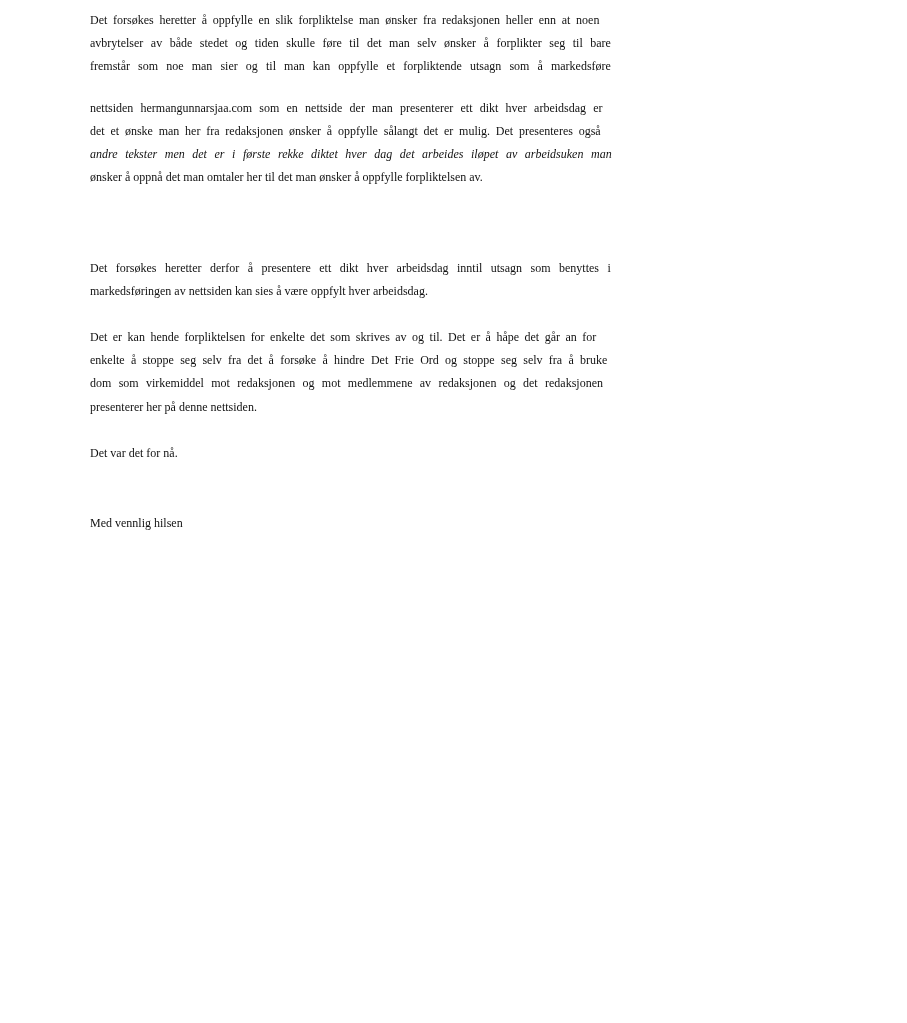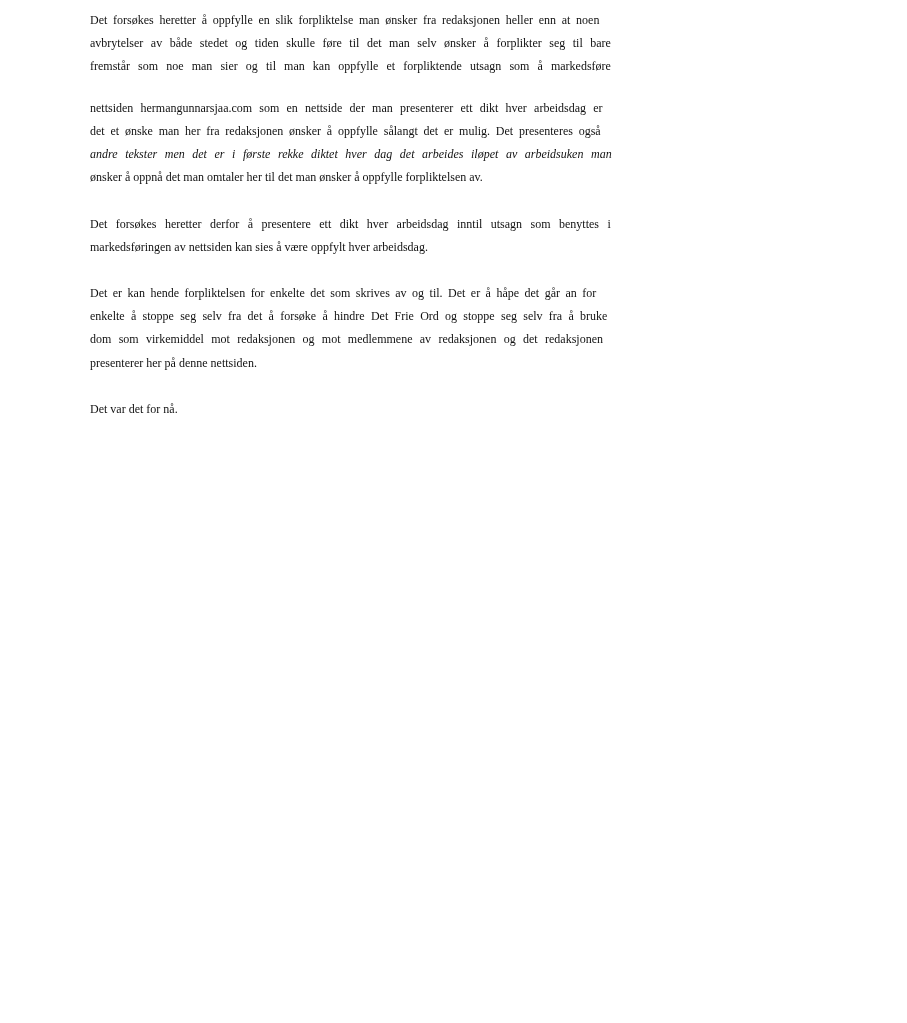--- a/index.html
+++ b/index.html
@@ -50,21 +50,21 @@
     <span class="line" style="word-spacing: 5.11458px; text-align: left; text-align-last: left;">fremstår som noe man sier og til man kan oppfylle et forpliktende utsagn som å markedsføre</span>
     <span class="line" style="word-spacing: 4.19922px; text-align: left; text-align-last: left; margin-top: 18px;">nettsiden hermangunnarsjaa.com som en nettside der man presenterer ett dikt hver arbeidsdag er</span>
     <span class="line" style="word-spacing: 2.78223px; text-align: center; text-align-last: left;">det et ønske man her fra redaksjonen ønsker å oppfylle sålangt det er mulig. Det presenteres også</span>
     <span class="line" style="word-spacing: 4.58594px; text-align: right; text-align-last: left; font-style: italic;">andre tekster men det er i første rekke diktet hver dag det arbeides iløpet av arbeidsuken man</span>
     <span class="line last">ønsker å oppnå det man omtaler her til det man ønsker å oppfylle forpliktelsen av.</span>
   </div>
 
   <div class="gap"></div>
 
   <div class="para">
-    <span class="line" style="word-spacing: 5.44754px; text-align: left; text-align-last: left;">Det forsøkes heretter derfor å presentere ett dikt hver arbeidsdag inntil utsagn som benyttes i</span>
+    <span class="line" style="word-spacing: 5.44754px; text-align: left; text-align-last: left; margin-top: 44px;">Det forsøkes heretter derfor å presentere ett dikt hver arbeidsdag inntil utsagn som benyttes i</span>
     <span class="line last">markedsføringen av nettsiden kan sies å være oppfylt hver arbeidsdag.</span>
   </div>
 
   <div class="gap"></div>
 
   <div class="para">
     <span class="line" style="word-spacing: 2.47031px; text-align: left; text-align-last: left;">Det er kan hende forpliktelsen for enkelte det som skrives av og til. Det er å håpe det går an for</span>
     <span class="line" style="word-spacing: 3.27578px; text-align: left; text-align-last: left; font-family: Liberation Serif, serif;">enkelte å stoppe seg selv fra det å forsøke å hindre Det Frie Ord og stoppe seg selv fra å bruke</span>
     <span class="line" style="word-spacing: 4.3151px; text-align: right; text-align-last: left;">dom som virkemiddel mot redaksjonen og mot medlemmene av redaksjonen og det redaksjonen</span>
     <span class="line last">presenterer her på denne nettsiden.</span>
@@ -72,15 +72,16 @@
 
   <div class="gap"></div>
 
   <div class="para">
     <span class="line last">Det var det for nå.</span>
   </div>
 
   <div class="gap2"></div>
 
   <div class="para">
+    <span class="line last">Med vennlig hilsen</span>
   </div>
 
 </div>
 
 </body></html>

